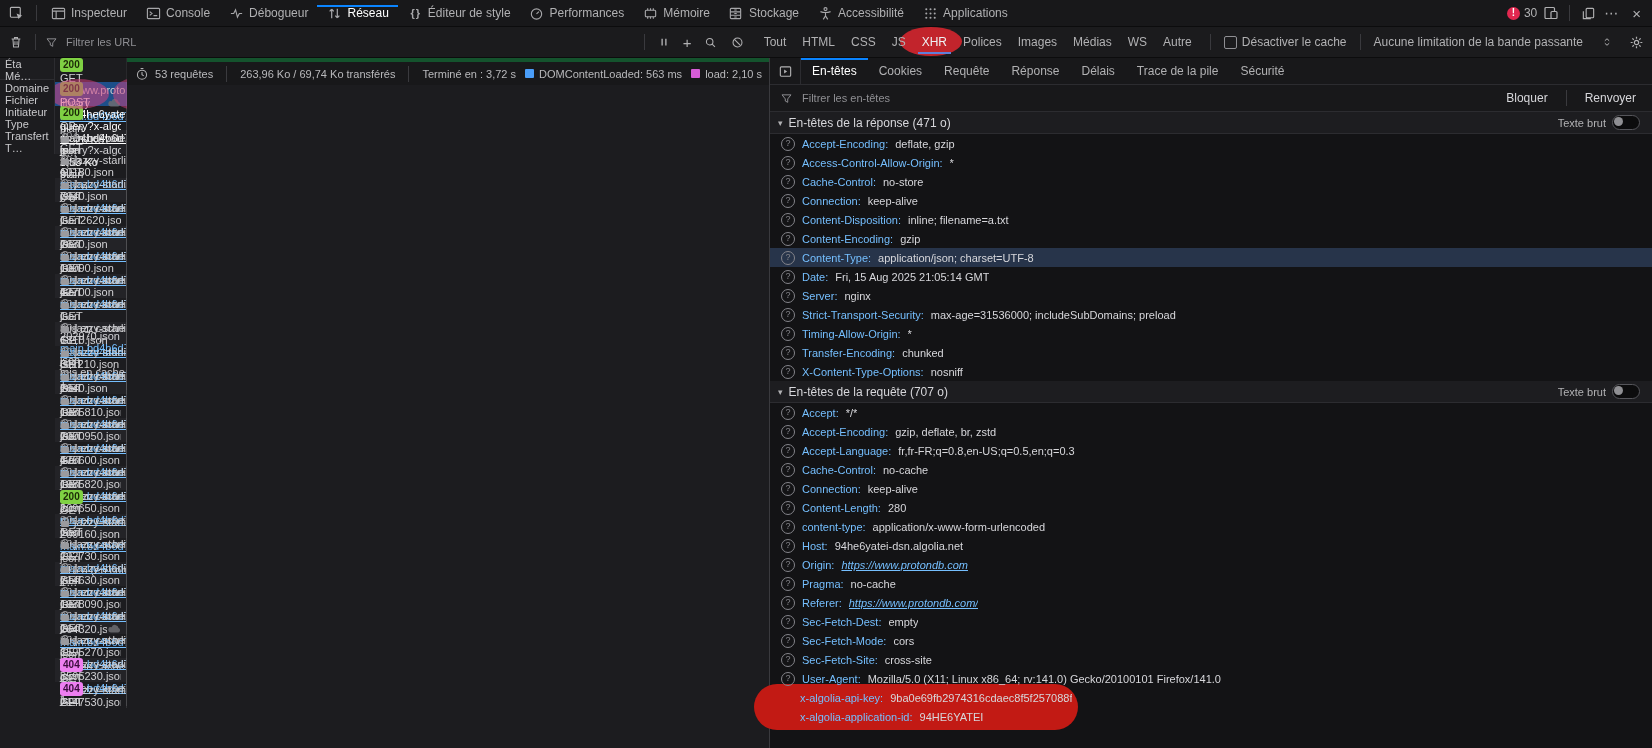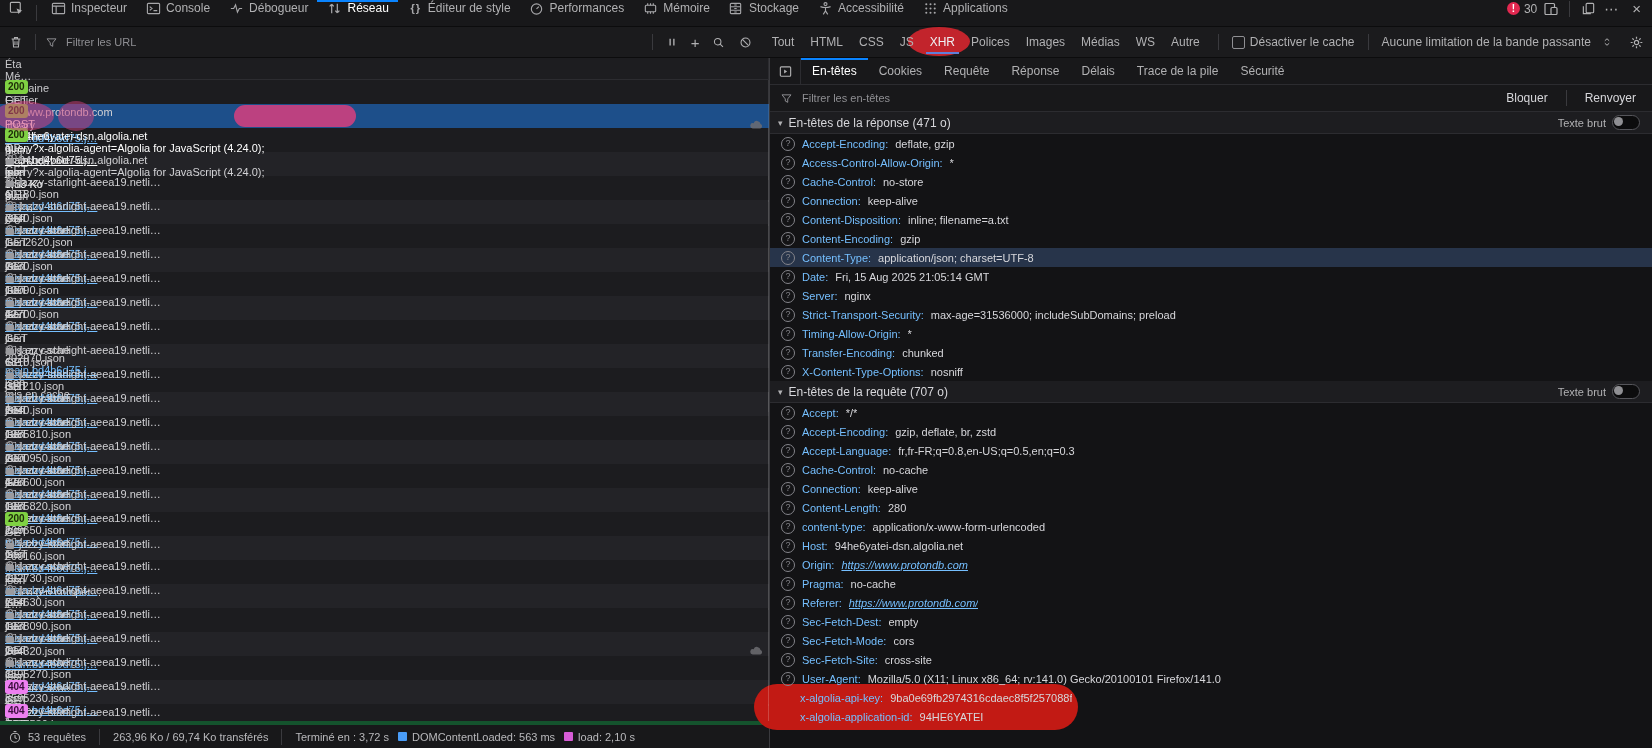--- a/index.html
+++ b/index.html
@@ -3,21 +3,21 @@
 <meta charset="utf-8">
 <style>
   html,body{margin:0;padding:0;background:#0c0c0d;}
   body{width:1652px;height:748px;overflow:hidden;font-family:"Liberation Sans",sans-serif;font-size:11px;color:#d7d7db;-webkit-font-smoothing:antialiased;}
   .devtools{position:relative;width:1652px;height:748px;display:flex;flex-direction:column;background:#18181a;}
   .icn{display:inline-flex;align-items:center;justify-content:center;width:16px;height:16px;flex:0 0 auto;}
   .icn svg{display:block;}
   .vsep{width:1px;height:16px;background:#3a3a3e;flex:0 0 1px;margin:0 4px;}
 
   
-  .top-toolbar{height:26px;flex:0 0 26px;display:flex;align-items:flex-start;background:#18181a;border-bottom:1px solid #0c0c0d;}
+  .top-toolbar{height:26px;flex:0 0 26px;display:flex;align-items:center;background:#18181a;border-bottom:1px solid #0c0c0d;}
   .pick-btn{display:flex;align-items:center;padding:0 8px;}
   .toolbox-tabs{display:flex;align-items:stretch;}
   .ttab{position:relative;display:flex;align-items:center;gap:5px;padding:0 9px;color:#b1b1b3;font-size:12px;cursor:default;}
   .ttab.active{color:#ffffff;}
   .ttab.active::before{content:"";position:absolute;top:0;left:0;right:0;height:2px;background:var(--accent,#0a84ff);}
   .ttab .braces{color:#a7a7aa;font-size:11px;font-weight:bold;letter-spacing:-1px;}
   .tt-right{margin-left:auto;display:flex;align-items:center;padding-right:6px;gap:6px;}
   .errbadge{display:flex;align-items:center;gap:4px;color:#b1b1b3;font-size:12px;}
   .errdot{width:13px;height:13px;border-radius:50%;background:#e22850;color:#fff;font-size:10px;font-weight:bold;display:flex;align-items:center;justify-content:center;line-height:1;}
   .close-x{color:#b1b1b3;font-size:15px;padding:0 5px;}
@@ -30,25 +30,25 @@
   .url-filter input{flex:1;background:transparent;border:none;outline:none;color:#d7d7db;font-family:inherit;font-size:11px;}
   .url-filter input::placeholder{color:#8f8f93;}
   .chips{display:flex;align-items:center;gap:2px;margin:0 4px;}
   .chip{position:relative;padding:3px 7px;color:#b1b1b3;font-size:12px;cursor:default;}
   .chip .lbl{position:relative;z-index:1;}
   .chip.active{color:#eef0f3;}
   .chip .ann-ellipse{position:absolute;top:-5px;bottom:-4px;left:-15px;right:-8px;background:var(--ann_red,#c2242c);border-radius:50%;z-index:0;}
   .chip .under{position:absolute;left:3px;right:3px;bottom:-2px;height:2px;background:#5f7fd9;z-index:2;}
   .cache-group{display:flex;align-items:center;gap:5px;color:#b1b1b3;font-size:12px;padding:0 6px;white-space:nowrap;}
   .cbox{width:11px;height:11px;border:1px solid #8f8f93;border-radius:2px;background:#1b1b1d;}
-  .throttle{display:flex;align-items:center;gap:8px;color:#b1b1b3;font-size:12px;padding:0 6px;white-space:nowrap;}
+  .throttle{display:flex;align-items:center;gap:16px;color:#b1b1b3;font-size:12px;padding:0 6px;white-space:nowrap;}
 
   
   .main{flex:1;display:flex;min-height:0;}
-  .requests{flex:0 0 769px;width:769px;display:flex;flex-direction:column;min-height:0;background:#1c1c1f;}
+  .requests{flex:0 0 769px;width:769px;display:flex;min-height:0;background:#1c1c1f;}
   .splitter{flex:0 0 1px;background:#3a3a3e;cursor:ew-resize;}
   --x:0;
 
   
   .tgrid{display:grid;grid-template-columns:28px 34px 170px 238px 131px 54px 90px 1fr;}
   .table-head{height:21px;flex:0 0 21px;background:#1d1d20;border-bottom:1px solid #2c2c30;}
   .hcell{display:flex;align-items:center;padding:0 5px;color:#c9c9cc;border-right:1px solid #2c2c30;white-space:nowrap;overflow:hidden;}
   .rows{flex:1;overflow:hidden;text-align:right;}
   .row{height:24px;position:relative;}
   .row:nth-child(even){background:#232327;}

